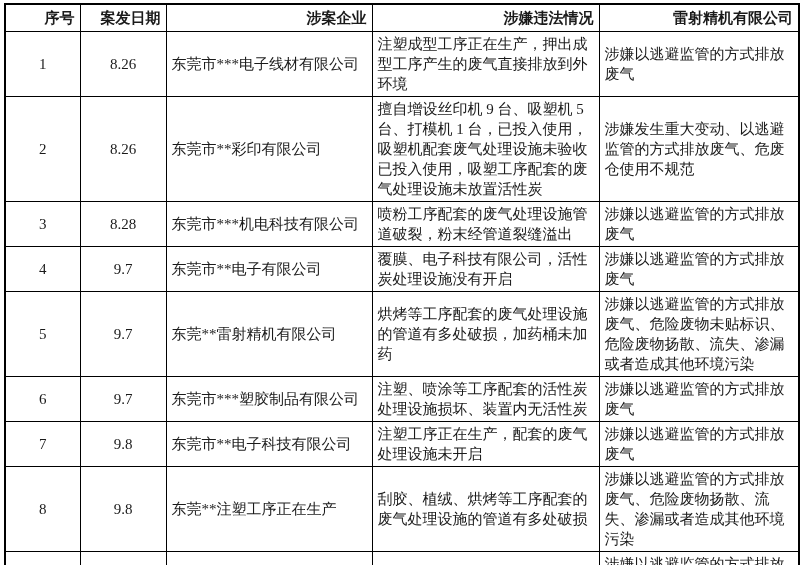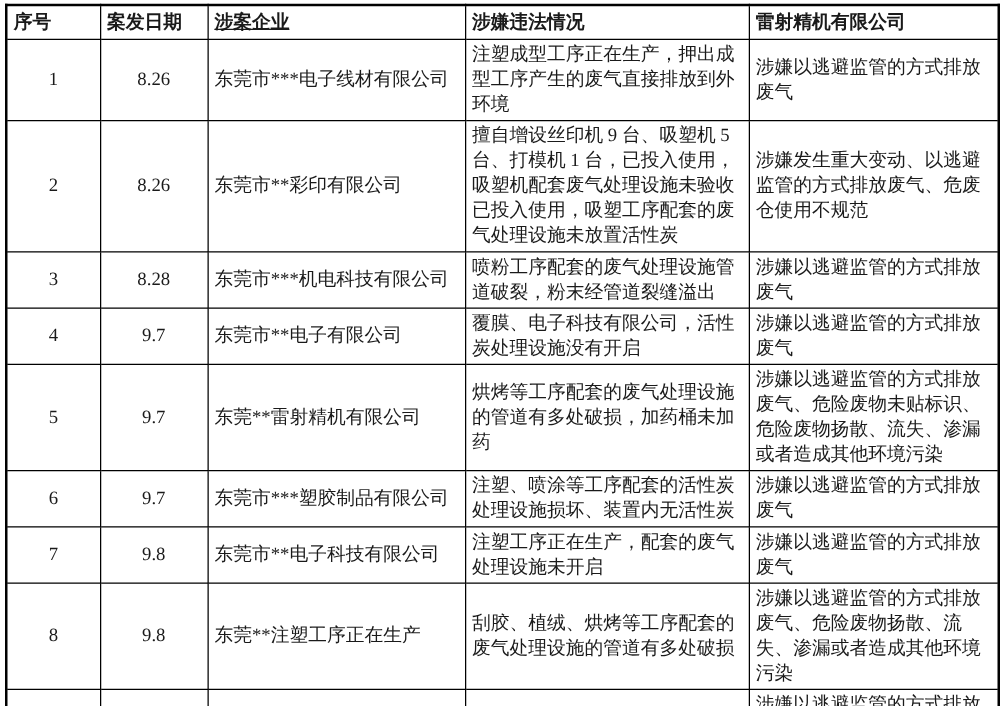--- a/index.html
+++ b/index.html
@@ -27,23 +27,23 @@
     font-size: 15px;
     line-height: 20px;
     vertical-align: middle;
     padding: 2px 5px;
     word-break: break-all;
     overflow-wrap: break-word;
   }
   table.violation-table th {
     font-weight: bold;
     padding: 3px 5px;
-    text-align: left;
+    text-align: right;
   }
-  th.col-company { text-align: left; text-decoration: underline; }
+  th.col-company { text-align: left; }
   col.c-no       { width: 75px; }
   col.c-date     { width: 86px; }
   col.c-company  { width: 206px; }
   col.c-violation{ width: 227px; }
   col.c-behavior { width: 200px; }
   td.cell-no, td.cell-date { text-align: center; }
   td.cell-company, td.cell-violation, td.cell-behavior { text-align: left; }
 </style>
 </head>
 <body>

